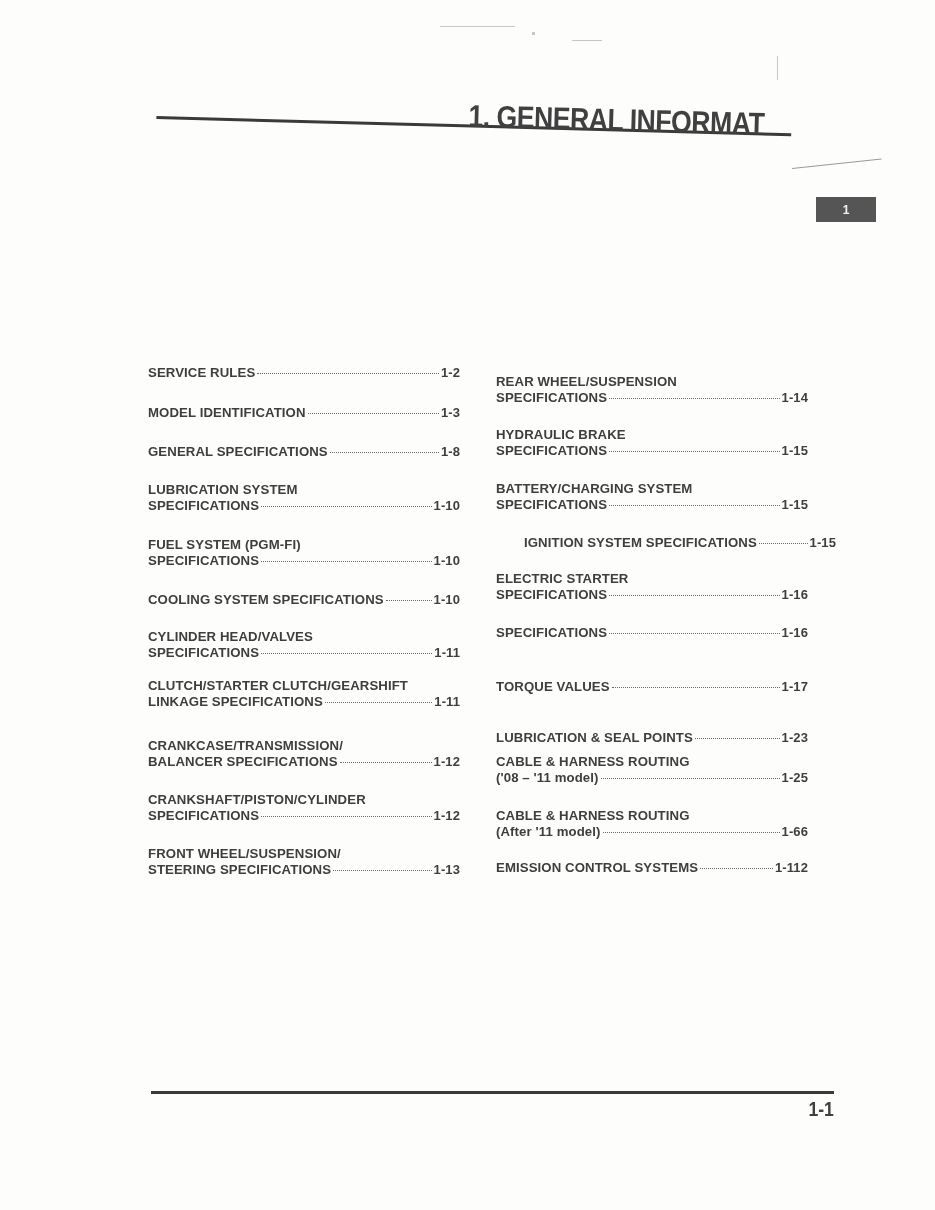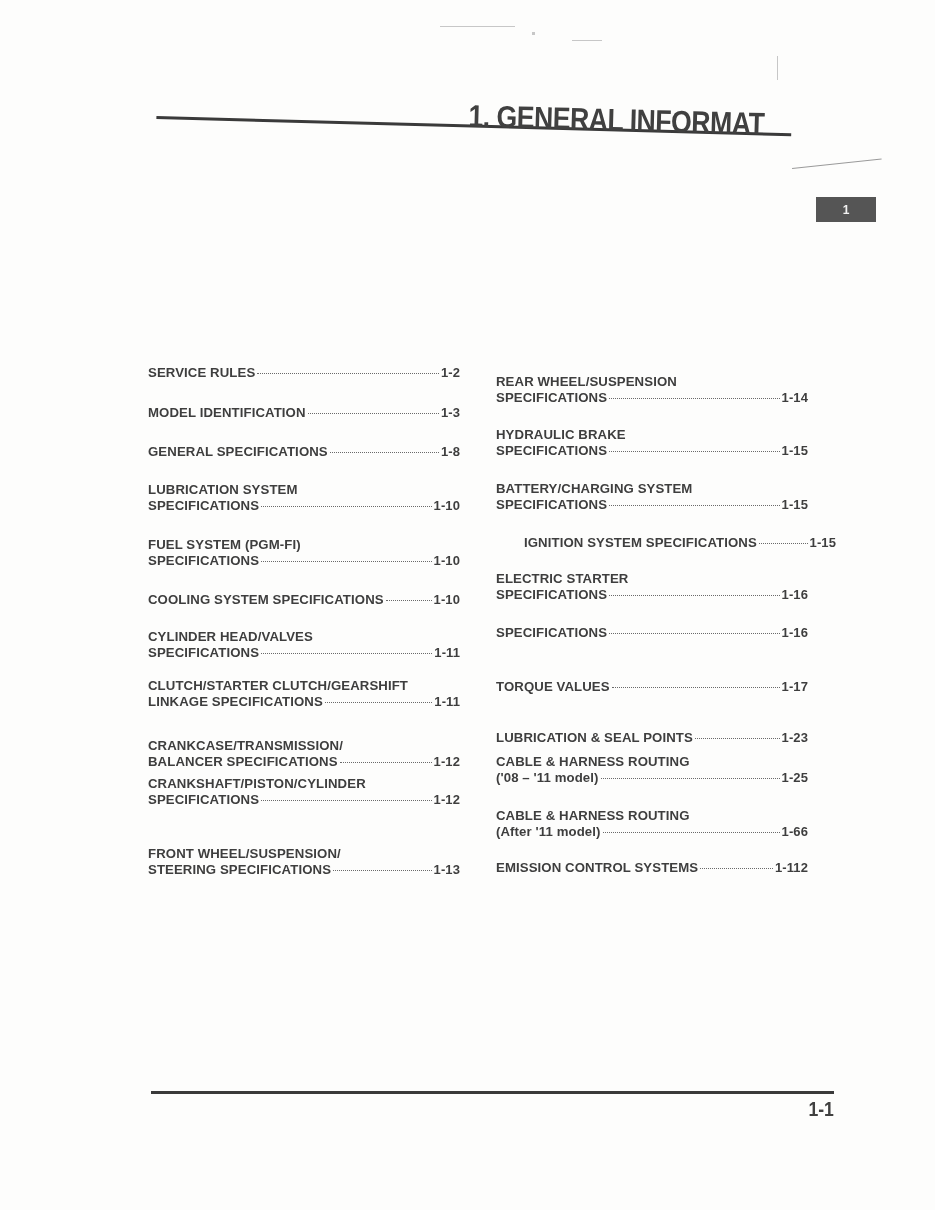--- a/index.html
+++ b/index.html
@@ -228,21 +228,21 @@
         </span>
     </div>
     <div class="toc-item" style="top:373px;">
       <span class="toc-line1">CRANKCASE/TRANSMISSION/</span>
       <span class="toc-last">
           <span>BALANCER SPECIFICATIONS</span>
           <span class="leader"></span>
           <span class="pg">1-12</span>
         </span>
     </div>
-    <div class="toc-item" style="top:411px;">
+    <div class="toc-item" style="top:427px;">
       <span class="toc-line1">CRANKSHAFT/PISTON/CYLINDER</span>
       <span class="toc-last">
           <span>SPECIFICATIONS</span>
           <span class="leader"></span>
           <span class="pg">1-12</span>
         </span>
     </div>
     <div class="toc-item" style="top:481px;">
       <span class="toc-line1">FRONT WHEEL/SUSPENSION/</span>
       <span class="toc-last">

